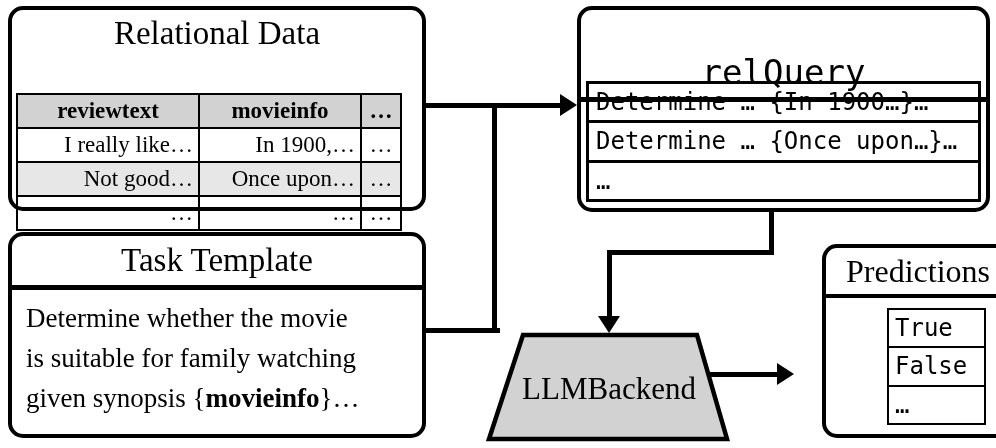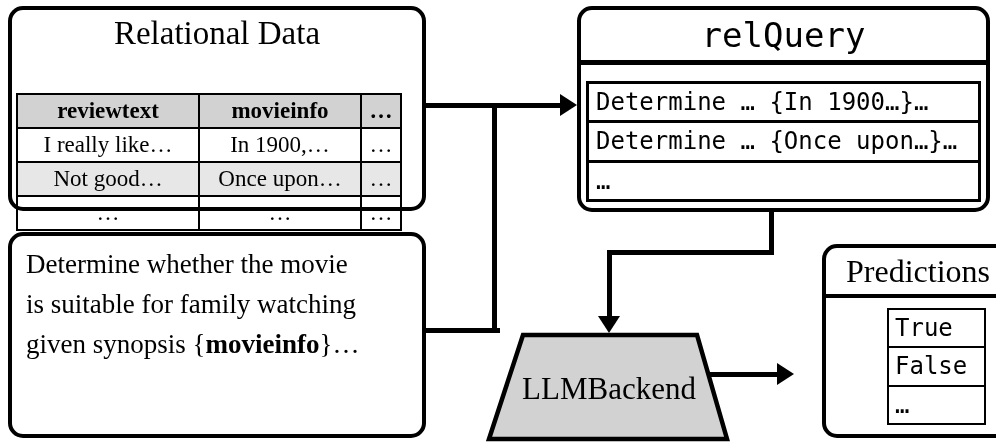--- a/index.html
+++ b/index.html
@@ -43,29 +43,29 @@
     font-size:23px;
     margin-top:35px;
   }
   #rel-table th,#rel-table td{
     border:2px solid var(--ink);
     padding:0 5px;
     white-space:nowrap;
     overflow:hidden;
   }
   #rel-table th{background:var(--fill-gray);font-weight:bold;text-align:center;height:34px;}
-  #rel-table td{height:34px;text-align:center;}
+  #rel-table td{height:34px;text-align:right;}
   #rel-table .c1{width:182px;}
   #rel-table .c2{width:162px;}
   #rel-table .c3{width:40px;text-align:center;}
   #rel-table tr.alt td{background:var(--alt-gray);}
 
   
   #box-relquery{left:577px;top:6px;width:413px;height:206px;}
-  #relquery-title{font-size:34px;line-height:50px;height:55px;}
+  #relquery-title{font-size:34px;line-height:50px;height:55px;margin-top:37px;}
   #relquery-inner{
     position:absolute;left:5px;top:71px;width:395px;height:121px;
     border:3px solid var(--ink);
     display:flex;flex-direction:column;
   }
   .rq-row{
     flex:1;display:flex;align-items:center;
     padding-left:7px;
     font-size:24px;white-space:nowrap;overflow:hidden;
   }
@@ -157,20 +157,23 @@
   <div class="rbox" id="box-relquery">
     <div class="box-title title-bar mono" id="relquery-title">relQuery</div>
     <div id="relquery-inner">
       <div class="rq-row rule mono">Determine … {In 1900…}…</div>
       <div class="rq-row rule mono">Determine … {Once upon…}…</div>
       <div class="rq-row mono">…</div>
     </div>
   </div>
 
   <div class="rbox" id="box-task">
+    <div class="title-bar" id="task-title-bar">
+      <div class="box-title serif" id="task-title">Task Template</div>
+    </div>
     <div id="task-body" class="serif">
       <span>Determine whether the movie</span><br>
       <span>is suitable for family watching</span><br>
       <span>given synopsis {</span><b>movieinfo</b><span>}…</span>
     </div>
   </div>
 
   <div class="rbox" id="box-predictions">
     <div id="pred-title-bar">
       <div class="box-title serif" id="pred-title">Predictions</div>

